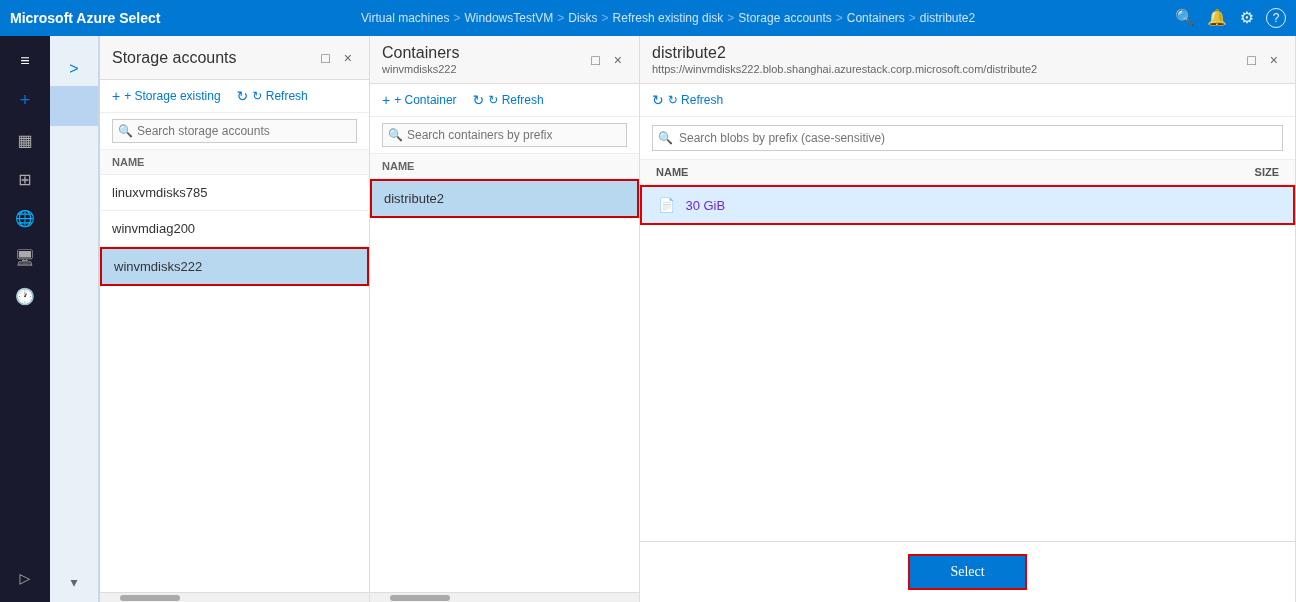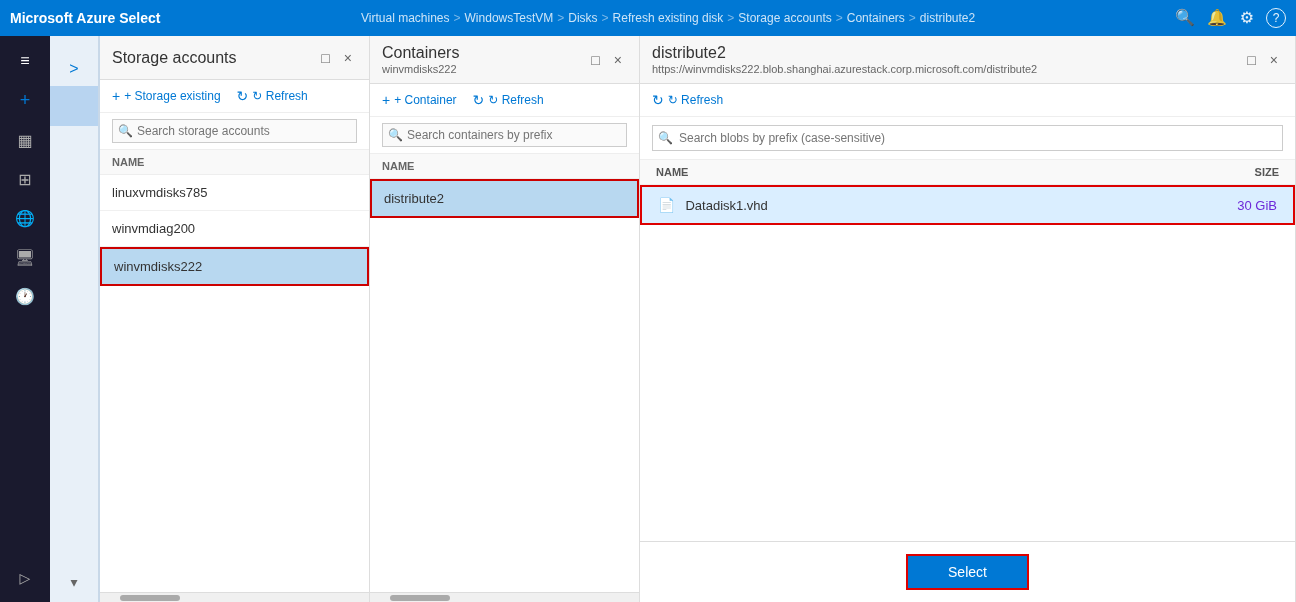--- a/index.html
+++ b/index.html
@@ -96,21 +96,21 @@
     .blob-search-icon { position: absolute; left: 18px; top: 50%; transform: translateY(-50%); color: #999; font-size: 12px; }
     .blob-list-header { display: flex; justify-content: space-between; padding: 6px 16px; font-size: 11px; font-weight: 600; color: #555; text-transform: uppercase; background: #f9f9f9; border-bottom: 1px solid #eee; }
     .blob-item { display: flex; align-items: center; padding: 10px 16px; border-bottom: 1px solid #f0f0f0; cursor: pointer; }
     .blob-item.selected-blob { background: #daeeff; border: 2px solid #d00; }
     .blob-item-icon { color: #666; margin-right: 10px; font-size: 14px; }
     .blob-item-name { flex: 1; font-size: 13px; color: #333; }
     .blob-item-size { font-size: 13px; color: #6d28d9; }
 
     
     .select-area { padding: 12px 16px; border-top: 1px solid #ddd; display: flex; justify-content: center; margin-top: auto; }
-    .select-btn { background: #0078d4; color: white; border: 2px solid #d00; padding: 8px 40px; font-size: 14px; cursor: pointer; }
+    .select-btn { background: #0078d4; color: white; border: 2px solid #d00; padding: 8px 40px; font-size: 14px; cursor: pointer; font-family: Liberation Serif, serif; }
 
     
     .panel-body { display: flex; flex-direction: column; flex: 1; overflow: hidden; }
 
     .panel-header-row { display: flex; align-items: center; justify-content: space-between; width: 100%; }
   </style>
 </head>
 <body>
 
 <div class="top-bar">
@@ -276,21 +276,20 @@
           <span class="blob-search-icon">🔍</span>
           <input type="text" placeholder="Search blobs by prefix (case-sensitive)" style="">
         </div>
         <div class="blob-list-header">
           <span>NAME</span>
           <span>SIZE</span>
         </div>
         <div class="list-items" style="flex:1;">
           <div class="blob-item selected-blob">
             <span class="blob-item-icon">📄</span>
-            <span class="blob-item-name">Datadisk1.vhd</span>
             <span class="blob-item-size">30 GiB</span>
           </div>
         </div>
         <div style="flex:1;"></div>
         <div class="select-area">
           <button class="select-btn">Select</button>
         </div>
       </div>
     </div>
 

